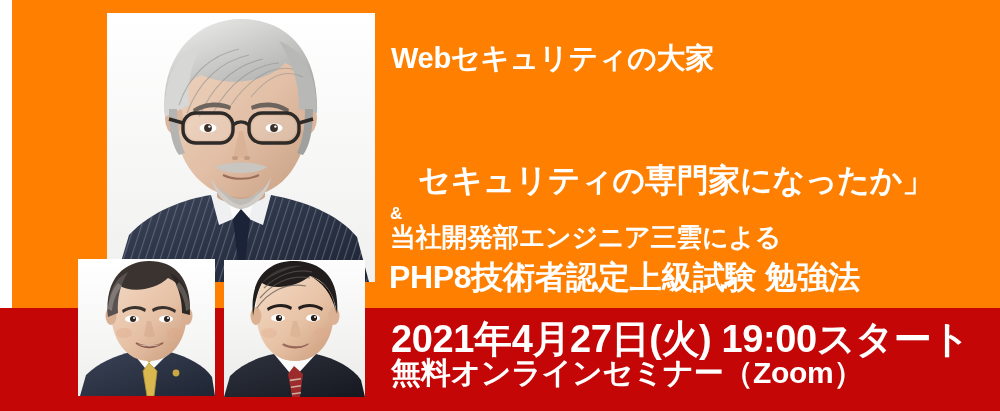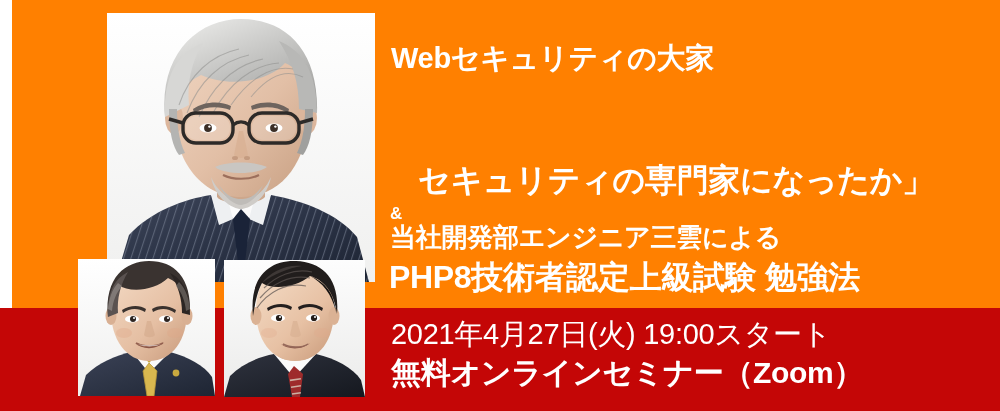--- a/index.html
+++ b/index.html
@@ -139,22 +139,22 @@
   .l-topic {
     left: 389px;
     top: 253px;
     font-size: 32px;
     font-weight: 700;
     margin-top: 8px;
   }
   .l-date {
     left: 391px;
     top: 320px;
-    font-size: 29px;
-    font-weight: 400;
+    font-size: 38px;
+    font-weight: 700;
   }
   .l-venue {
     left: 391px;
     top: 358px;
     font-size: 30px;
     font-weight: 700;
   }
 </style>
 </head>
 <body>

